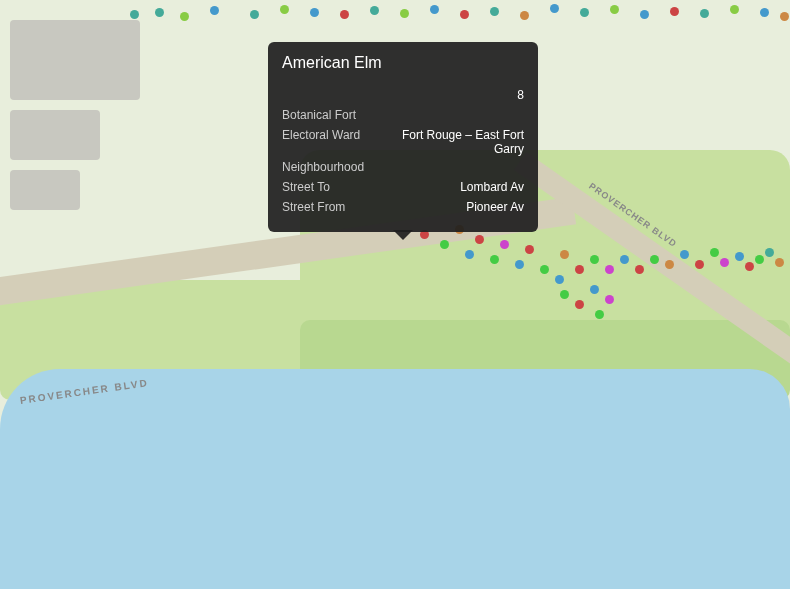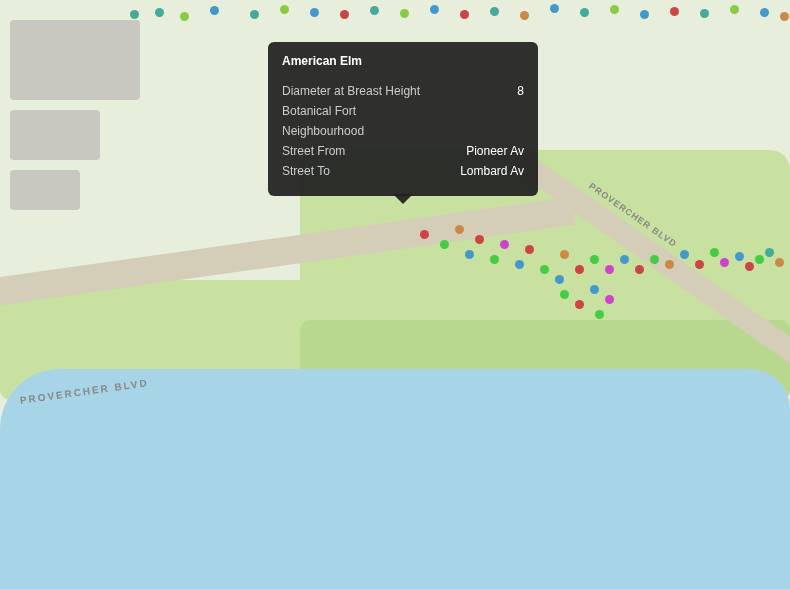--- a/index.html
+++ b/index.html
@@ -160,22 +160,22 @@
       content: '';
       position: absolute;
       bottom: -18px;
       left: 50%;
       transform: translateX(-50%);
       border: 10px solid transparent;
       border-top-color: rgba(30, 30, 30, 0.92);
     }
 
     .popup-title {
-      font-size: 12px;
-      font-weight: bold;
+      font-size: 16px;
+      font-weight: normal;
       color: #fff;
       margin-bottom: 8px;
       padding-bottom: 6px;
     }
 
     .popup-row {
       display: flex;
       justify-content: space-between;
       align-items: flex-start;
       padding: 2px 0;
@@ -270,32 +270,35 @@
       <div class="tree-dot" style="left: 575px; top: 300px; background: rgb(204, 68, 68); width: 9px; height: 9px;"></div>
       <div class="tree-dot" style="left: 590px; top: 285px; background: rgb(68, 153, 204); width: 9px; height: 9px;"></div>
       <div class="tree-dot" style="left: 605px; top: 295px; background: rgb(204, 68, 204); width: 9px; height: 9px;"></div>
       <div class="tree-dot" style="left: 595px; top: 310px; background: rgb(68, 204, 68); width: 9px; height: 9px;"></div>
     </div>
 
   <div class="popup">
     <div class="popup-title">American Elm</div>
     <div id="popup-rows-container">
         <div class="popup-row">
-          <span class="popup-label">Diameter at Breast Height</span>
           <span class="popup-value">8</span>
         </div>
         <div class="popup-row">
           <span class="popup-label">Botanical Fort</span>
         </div>
         <div class="popup-row">
+          <span class="popup-label">Electoral Ward</span>
+          <span class="popup-value">Fort Rouge – East Fort Garry</span>
+        </div>
+        <div class="popup-row">
           <span class="popup-label">Neighbourhood</span>
+        </div>
+        <div class="popup-row">
+          <span class="popup-label">Street To</span>
+          <span class="popup-value">Lombard Av</span>
         </div>
         <div class="popup-row">
           <span class="popup-label">Street From</span>
           <span class="popup-value">Pioneer Av</span>
-        </div>
-        <div class="popup-row">
-          <span class="popup-label">Street To</span>
-          <span class="popup-value">Lombard Av</span>
         </div>
       </div>
   </div>
 </div>
 
 </body></html>

